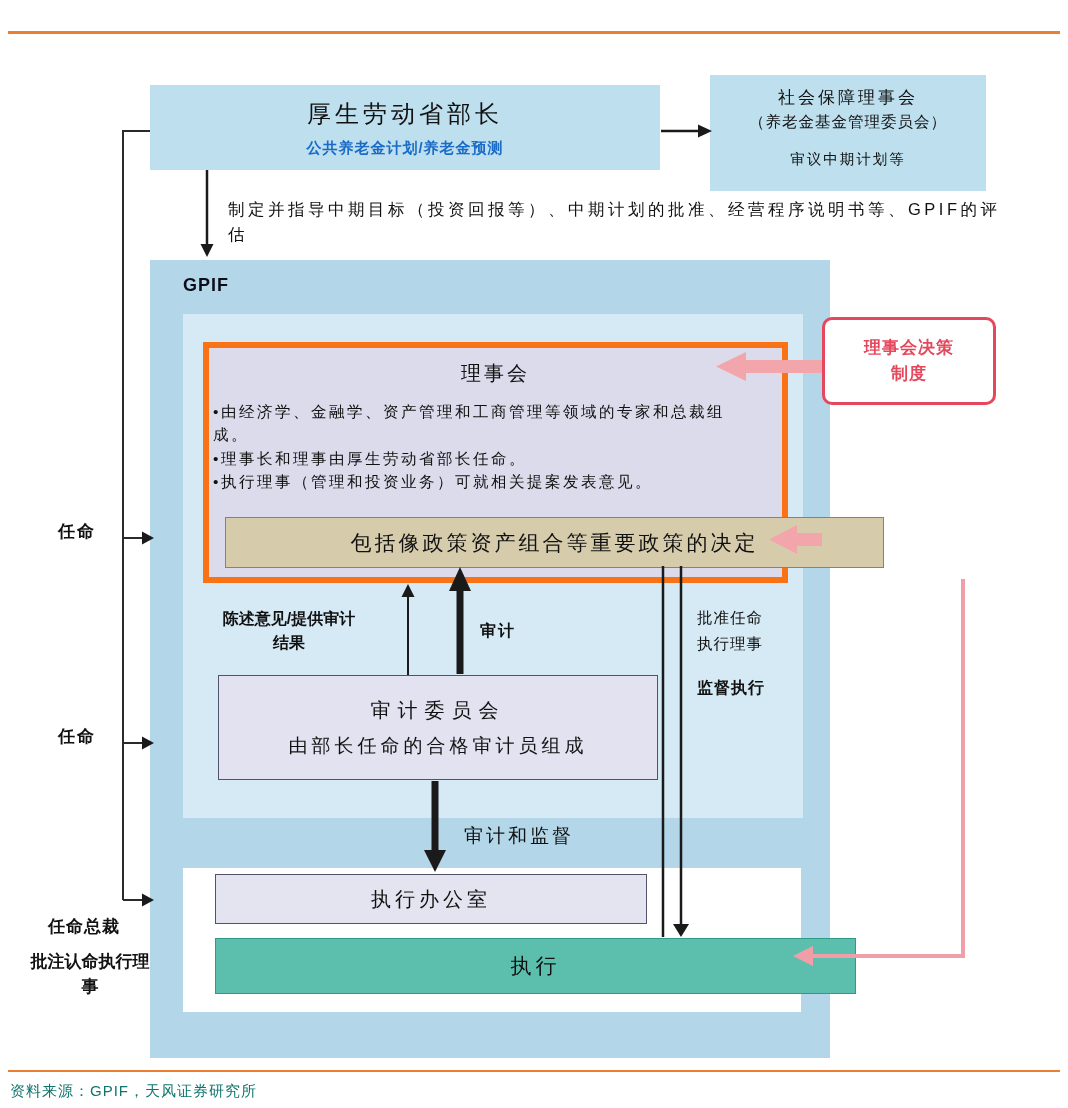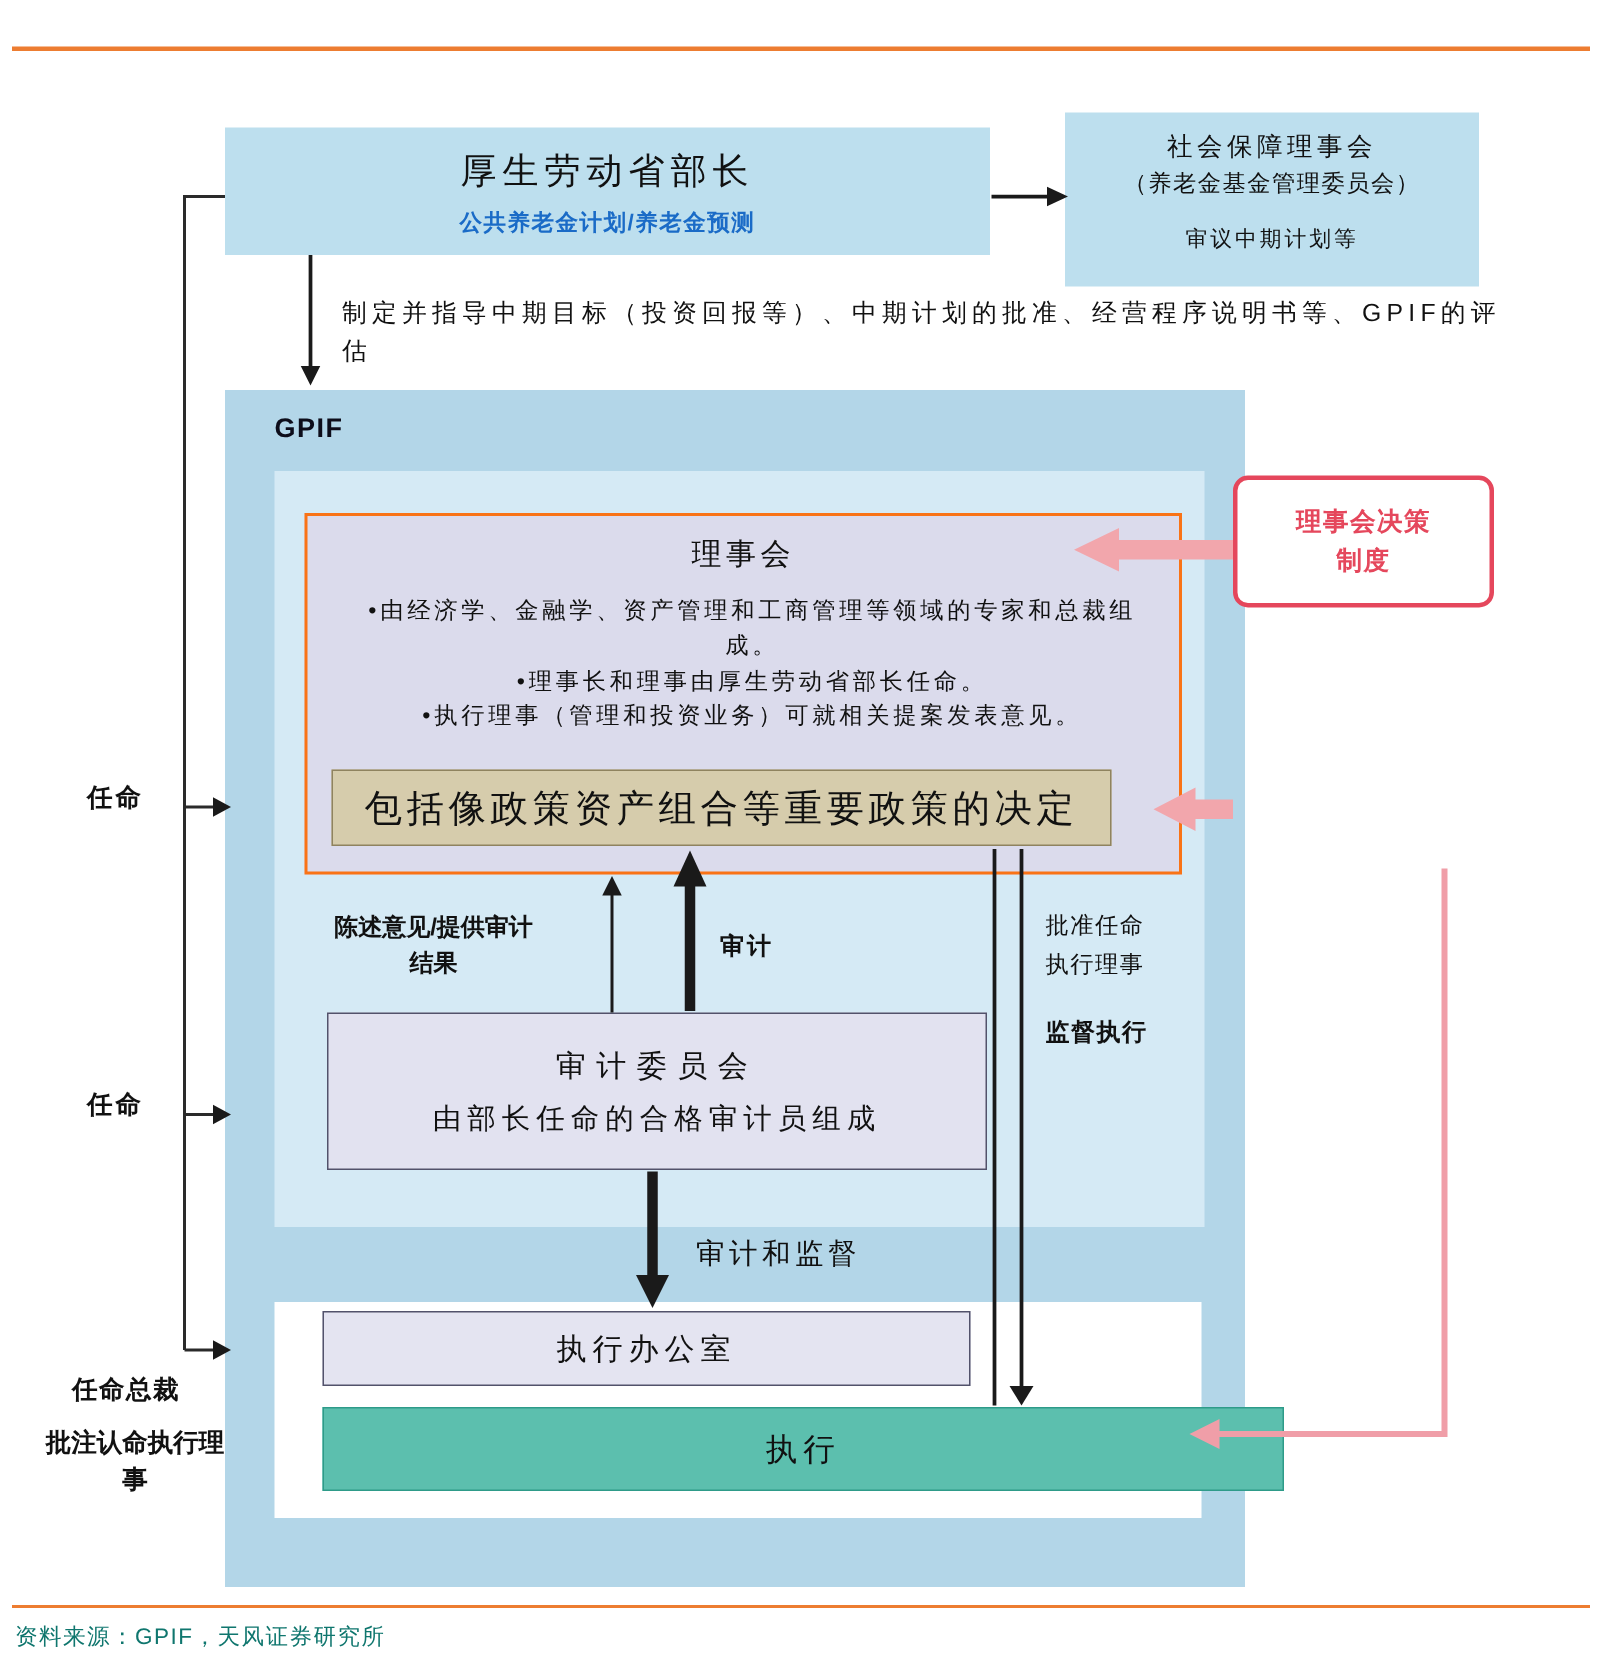--- a/index.html
+++ b/index.html
@@ -22,24 +22,24 @@
   
   .minister{left:150px;top:85px;width:510px;height:85px;background:#BDDFEE;}
   .minister-title{font-size:24px;letter-spacing:4px;}
   .minister-sub{font-size:15px;font-weight:700;color:#1A6BC7;margin-top:9px;letter-spacing:1px;}
   .council{left:710px;top:75px;width:276px;height:116px;background:#BDDFEE;justify-content:flex-start;padding-top:11px;box-sizing:border-box;}
   .council-l1{font-size:17px;letter-spacing:3px;font-weight:500;}
   .council-l2{font-size:15.5px;letter-spacing:1px;margin-top:3px;font-weight:500;}
   .council-note{font-size:14.5px;letter-spacing:2px;margin-top:17px;}
   .mandate{left:228px;top:197px;width:792px;font-size:16.5px;line-height:1.5;letter-spacing:3.5px;}
   
-  .board{left:203px;top:342px;width:585px;height:241px;background:#DBDBEC;border:2px solid #f97316;box-sizing:border-box;}
+  .board{left:203px;top:342px;width:585px;height:241px;background:#DBDBEC;border:6px solid #f97316;box-sizing:border-box;}
   .board-title{position:absolute;left:0;right:0;top:12px;text-align:center;font-size:20px;letter-spacing:3px;}
-  .board-bullets{position:absolute;left:24px;top:52px;width:545px;font-size:15.5px;line-height:1.5;letter-spacing:2.5px;text-align:center;}
-  .decision{position:absolute;left:16px;top:169px;width:520px;height:51px;background:#D6CCAC;border:1px solid #8F835F;box-sizing:border-box;font-size:25px;letter-spacing:3px;}
+  .board-bullets{position:absolute;left:4px;top:52px;width:545px;font-size:15.5px;line-height:1.5;letter-spacing:2.5px;}
+  .decision{position:absolute;left:16px;top:169px;width:659px;height:51px;background:#D6CCAC;border:1px solid #8F835F;box-sizing:border-box;font-size:21px;letter-spacing:3px;}
   
   .lav{background:#E2E2F0;border:1.5px solid #52526B;box-sizing:border-box;}
   .audit-committee{left:218px;top:675px;width:440px;height:105px;}
   .ac-title{font-size:20px;letter-spacing:7px;font-weight:500;}
   .ac-sub{font-size:19px;letter-spacing:4px;margin-top:9px;}
   .exec-office{left:215px;top:874px;width:432px;height:50px;background:#E4E4F1;font-size:20px;letter-spacing:4px;}
   .execution{left:215px;top:938px;width:641px;height:56px;background:#5CBFAE;border:1px solid #2E9B89;box-sizing:border-box;font-size:21px;letter-spacing:4px;font-weight:500;}
   
   .redbox{background:#fff;border:3px solid #E5475C;border-radius:10px;box-sizing:border-box;}
   .ann1{left:822px;top:317px;width:174px;height:88px;}

